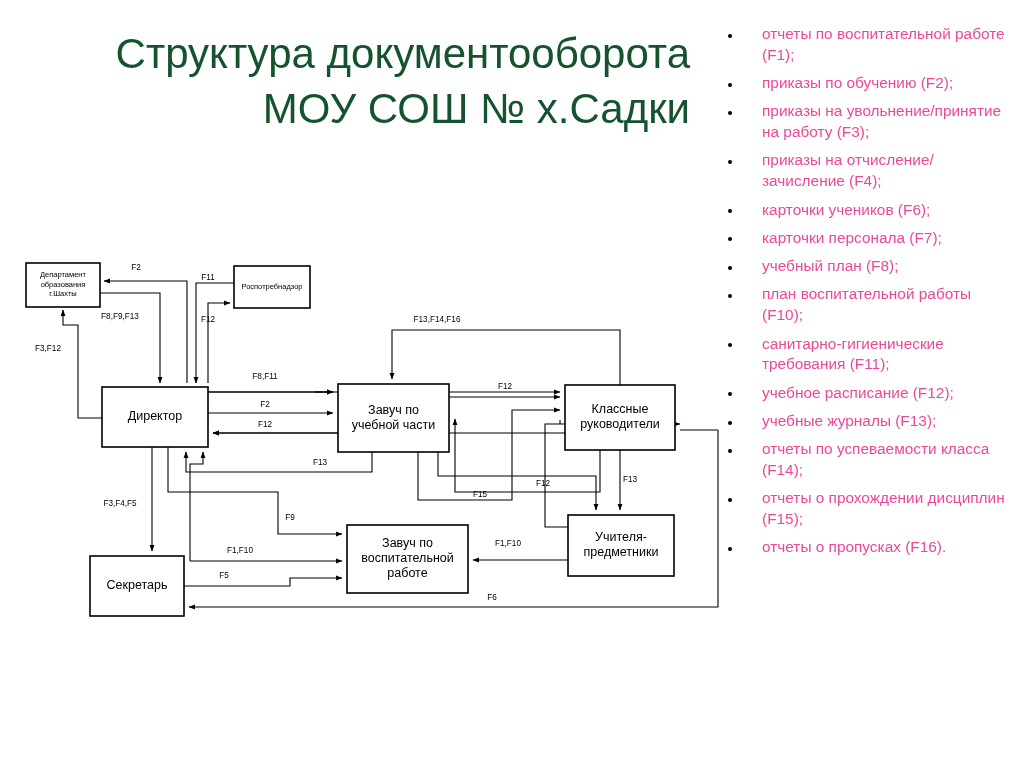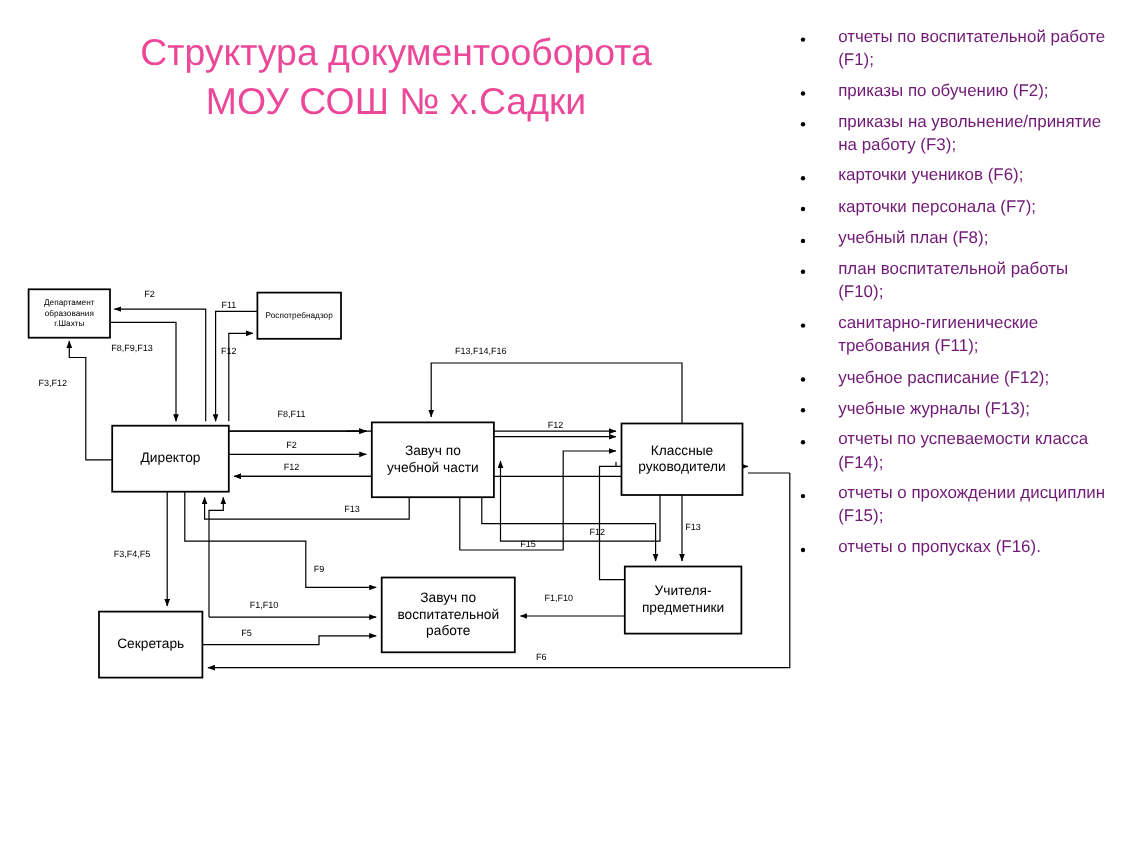--- a/index.html
+++ b/index.html
@@ -16,25 +16,25 @@
     font-family: "Liberation Sans", sans-serif;
     color: #000000;
   }
 
   
   #slide-title {
     position: absolute;
     left: 30px;
     top: 26px;
     width: 660px;
-    text-align: center;
-    font-size: 34px;
+    text-align: right;
+    font-size: 42px;
     line-height: 1.32;
     font-weight: 400;
-    color: #ec4899;
+    color: #14532d;
     letter-spacing: 0px;
   }
   #slide-title .tline { display: block; white-space: nowrap; }
 
   
   #diagram-panel {
     position: absolute;
     left: 0px;
     top: 245px;
     width: 740px;
@@ -77,21 +77,21 @@
     margin: 0;
     padding: 0;
     list-style: none;
   }
   #legend-list li {
     position: relative;
     padding-left: 50px;
     font-size: 15.4px;
     line-height: 1.35;
     margin-bottom: 7.5px;
-    color: #701a75;
+    color: #ec4899;
   }
   #legend-list li .bullet-dot {
     position: absolute;
     left: 16px;
     top: 0.62em;
     width: 4px;
     height: 4px;
     border-radius: 50%;
     background: #000000;
   }
@@ -232,20 +232,21 @@
         <text class="dg-edge-label" x="224" y="576">F5</text>
         <text class="dg-edge-label" x="492" y="598">F6</text>
       </g>
   </svg>
 </div>
 
 <ul id="legend-list">
     <li><span class="bullet-dot"></span><span class="legend-text">отчеты по воспитательной работе (F1);</span></li>
     <li><span class="bullet-dot"></span><span class="legend-text">приказы по обучению (F2);</span></li>
     <li><span class="bullet-dot"></span><span class="legend-text">приказы на увольнение/принятие на работу (F3);</span></li>
+    <li><span class="bullet-dot"></span><span class="legend-text">приказы на отчисление/зачисление (F4);</span></li>
     <li><span class="bullet-dot"></span><span class="legend-text">карточки учеников (F6);</span></li>
     <li><span class="bullet-dot"></span><span class="legend-text">карточки персонала (F7);</span></li>
     <li><span class="bullet-dot"></span><span class="legend-text">учебный план (F8);</span></li>
     <li><span class="bullet-dot"></span><span class="legend-text">план воспитательной работы  (F10);</span></li>
     <li><span class="bullet-dot"></span><span class="legend-text">санитарно-гигиенические требования (F11);</span></li>
     <li><span class="bullet-dot"></span><span class="legend-text">учебное расписание (F12);</span></li>
     <li><span class="bullet-dot"></span><span class="legend-text">учебные журналы (F13);</span></li>
     <li><span class="bullet-dot"></span><span class="legend-text">отчеты по успеваемости класса (F14);</span></li>
     <li><span class="bullet-dot"></span><span class="legend-text">отчеты о прохождении дисциплин (F15);</span></li>
     <li><span class="bullet-dot"></span><span class="legend-text">отчеты о пропусках (F16).</span></li>

